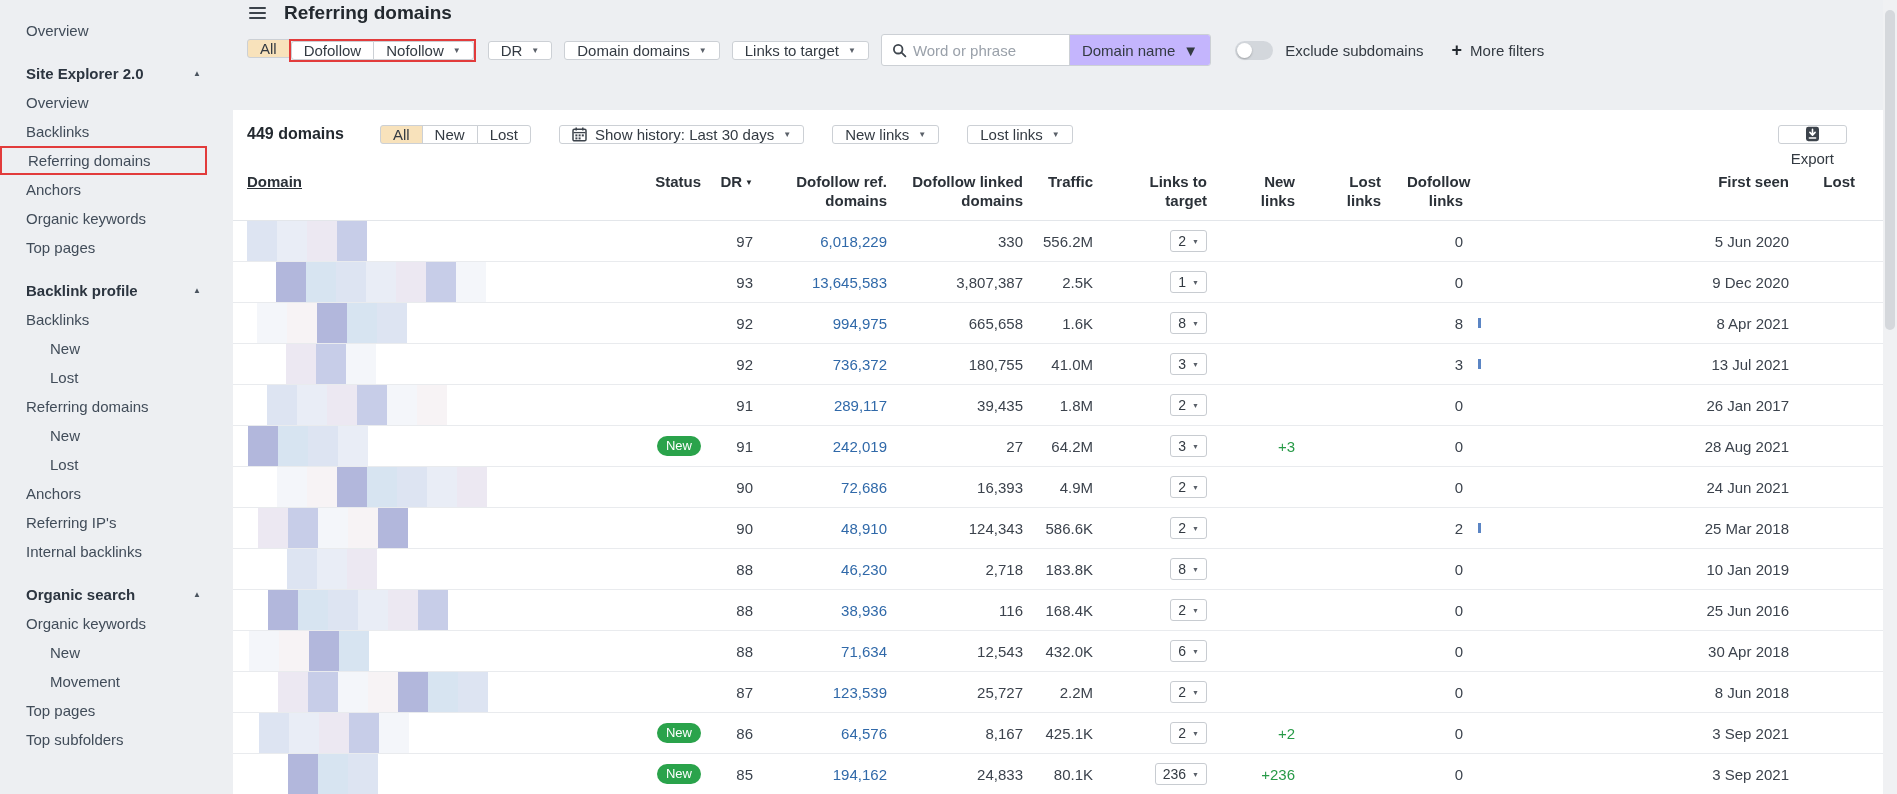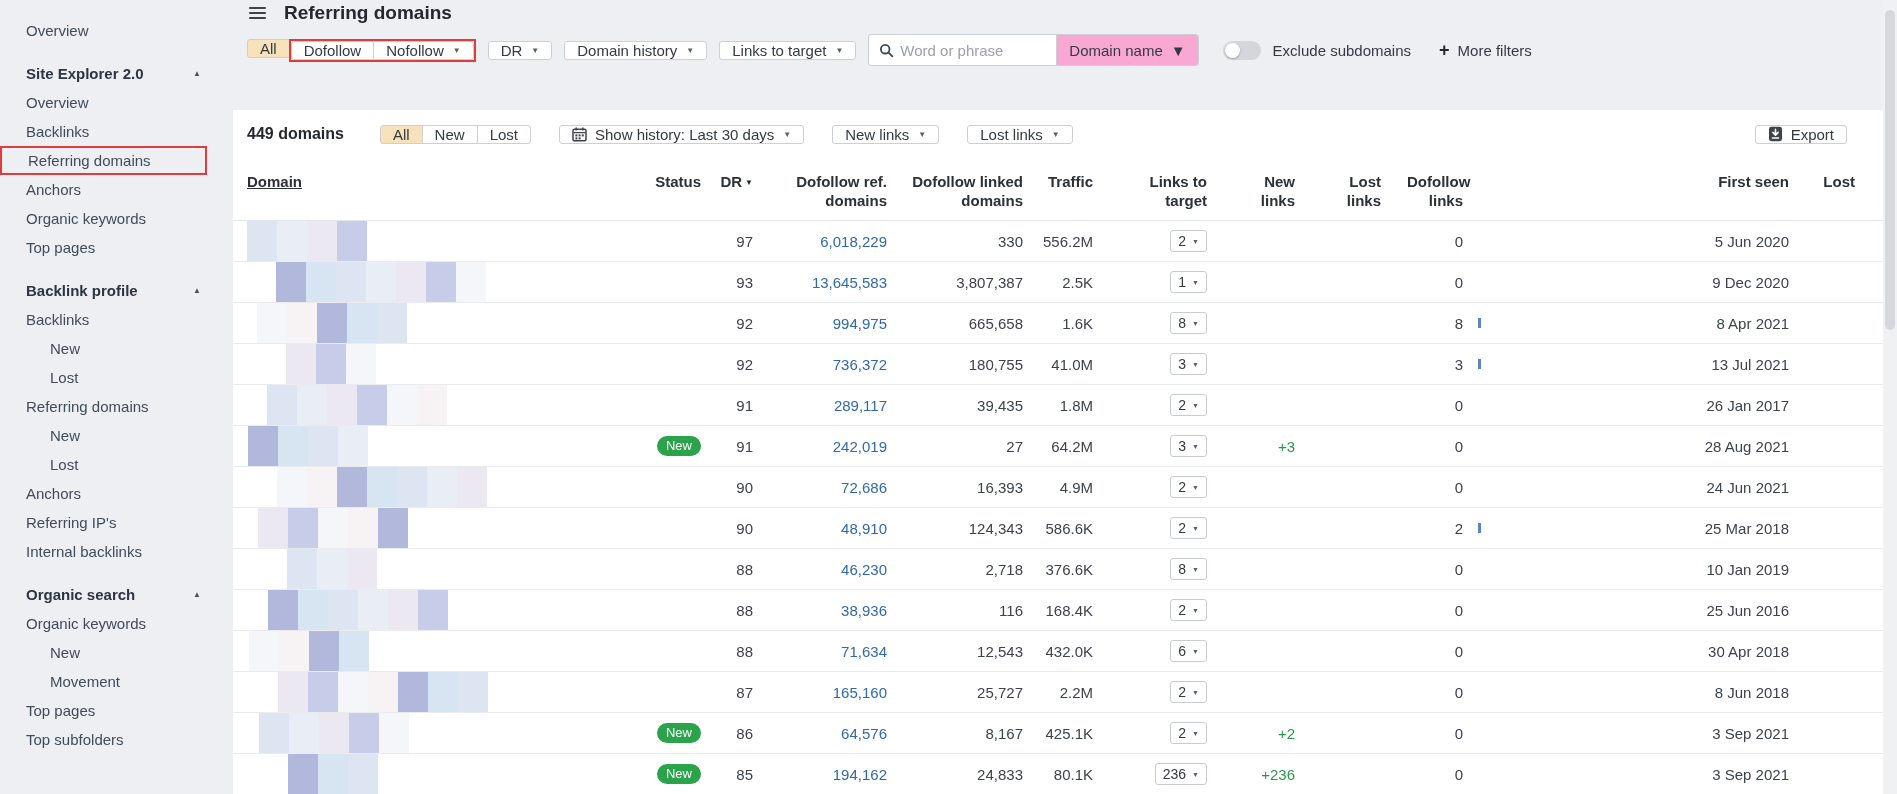--- a/index.html
+++ b/index.html
@@ -56,40 +56,40 @@
     border:1px solid #ccd0d5; border-radius:3px; background:#fff; overflow:hidden;
   }
   .search-group .mag { margin:0 2px 0 10px; display:flex; }
   .search-group input {
     border:none; outline:none; width:160px; height:100%;
     font-size:15px; color:#333a42; font-family:inherit; padding:0 8px 0 4px;
   }
   .search-group input::placeholder { color:#9aa1aa; }
   .dd-attached {
     height:32px; display:inline-flex; align-items:center; gap:8px; padding:0 12px;
-    background:#f9a8d4; border-left:1px solid #ccd0d5; font-size:15px; color:#333a42; cursor:pointer;justify-content:center;
+    background:#c4b5fd; border-left:1px solid #ccd0d5; font-size:15px; color:#333a42; cursor:pointer;justify-content:center;
   }
   .toggle {
     width:38px; height:19px; border-radius:10px; background:#d3d7dc; position:relative;
     cursor:pointer; flex:none; margin-left:12px;
   }
   .toggle .knob {
     position:absolute; left:2px; top:2px; width:15px; height:15px; border-radius:50%;
     background:#fff; box-shadow:0 1px 2px rgba(0,0,0,.25);
   }
   .toggle-label { font-size:15px; color:#333a42; }
   .more-filters { display:inline-flex; align-items:center; gap:8px; margin-left:16px; cursor:pointer; }
   .more-filters .plus { font-size:18px; font-weight:bold; color:#23292f; line-height:1; }
   .more-filters .mf-label { font-size:15px; color:#333a42; }
 
   
   .card { background:#fff; flex:1 1 auto; margin-top:44px; padding-top:10px; }
   .toolbar { display:flex; align-items:center; gap:28px; padding:0 50px 12px 14px; height:40px; }
   .count { font-size:16px; font-weight:bold; color:#23292f; margin-right:8px; white-space:nowrap; }
-  .export-btn { margin-left:auto; }
+  .export-btn { margin-left:auto;flex-direction:column; }
 
   
   table { border-collapse:collapse; table-layout:fixed; width:1650px; }
   th {
     font-size:15px; font-weight:bold; color:#2b3138; text-align:right;
     vertical-align:top; padding:12px 0 10px; white-space:pre-line; line-height:19px;
     border-bottom:1px solid #e3e6ea;
   }
   td { height:40px; font-size:15px; color:#3c434d; text-align:right; border-top:1px solid #e9ebee; padding:0; }
   tbody tr:first-child td { border-top:none; }
@@ -193,21 +193,21 @@
           </button>
         </span>
       </div>
 
       <button class="btn">
         <span>DR</span>
         <span class="caret">▼</span>
       </button>
 
       <button class="btn">
-        <span>Domain history</span>
+        <span>Domain domains</span>
         <span class="caret">▼</span>
       </button>
 
       <button class="btn">
         <span>Links to target</span>
         <span class="caret">▼</span>
       </button>
 
       <div class="search-group">
         <span class="mag">
@@ -497,21 +497,21 @@
   </tr>
 
   <tr>
     <td class="c-domain">
                 <div class="mosaic" style="padding-left: 40px;"><span style="background: rgb(221, 228, 242);"></span><span style="background: rgb(233, 237, 246);"></span><span style="background: rgb(236, 232, 242);"></span></div>
               </td>
     <td class="c-status"></td>
     <td class="c-dr">88</td>
     <td class="c-ref"><a>46,230</a></td>
     <td class="c-linked">2,718</td>
-    <td class="c-traffic">376.6K</td>
+    <td class="c-traffic">183.8K</td>
     <td class="c-ltt">
       <button class="mini-dd">
         <span class="val">8</span>
                   <span class="caret">▼</span>
       </button>
     </td>
     <td class="c-new"><span class="pos"></span></td>
     <td class="c-lostl"></td>
     <td class="c-dfl"><span class="num">0</span></td>
     <td class="c-first">10 Jan 2019</td>
@@ -561,21 +561,21 @@
     <td class="c-first">30 Apr 2018</td>
     <td class="c-lastlost"></td>
   </tr>
 
   <tr>
     <td class="c-domain">
                 <div class="mosaic" style="padding-left: 31px;"><span style="background: rgb(236, 232, 242);"></span><span style="background: rgb(199, 205, 232);"></span><span style="background: rgb(244, 246, 250);"></span><span style="background: rgb(247, 243, 245);"></span><span style="background: rgb(178, 183, 220);"></span><span style="background: rgb(215, 228, 241);"></span><span style="background: rgb(221, 228, 242);"></span></div>
               </td>
     <td class="c-status"></td>
     <td class="c-dr">87</td>
-    <td class="c-ref"><a>165,160</a></td>
+    <td class="c-ref"><a>123,539</a></td>
     <td class="c-linked">25,727</td>
     <td class="c-traffic">2.2M</td>
     <td class="c-ltt">
       <button class="mini-dd">
         <span class="val">2</span>
                   <span class="caret">▼</span>
       </button>
     </td>
     <td class="c-new"><span class="pos"></span></td>
     <td class="c-lostl"></td>

